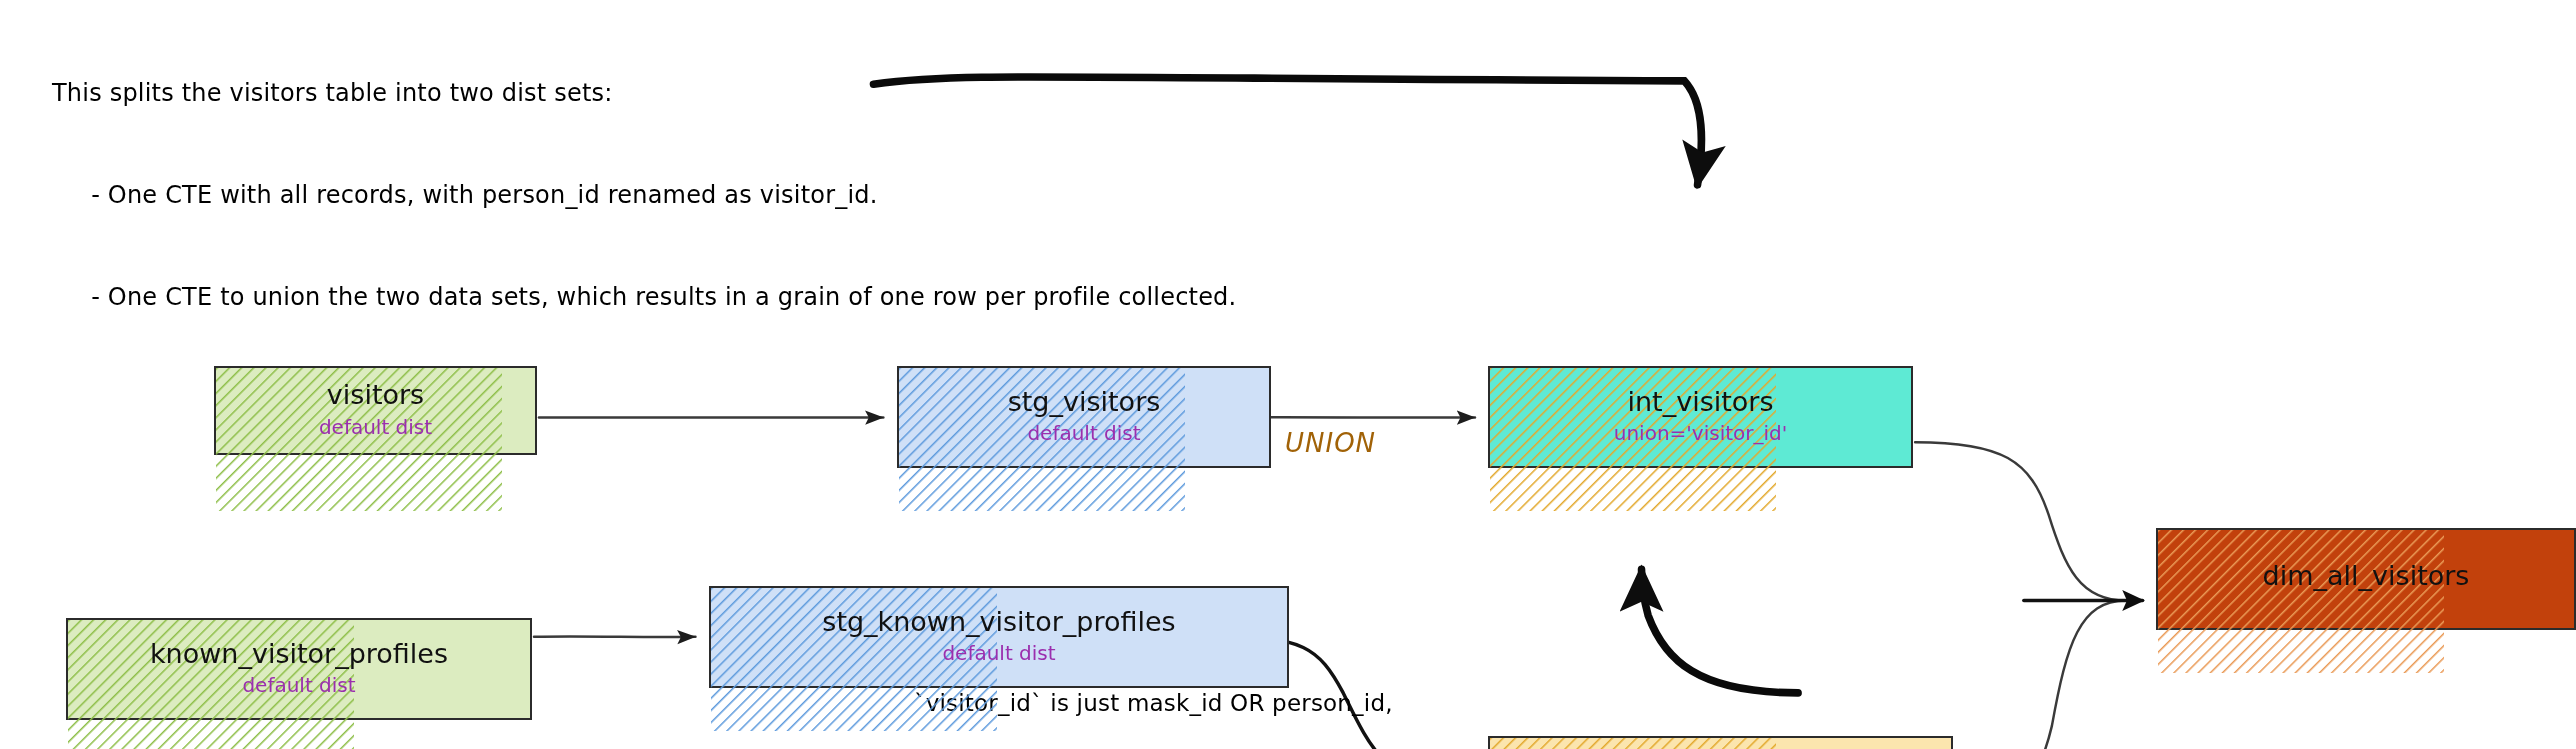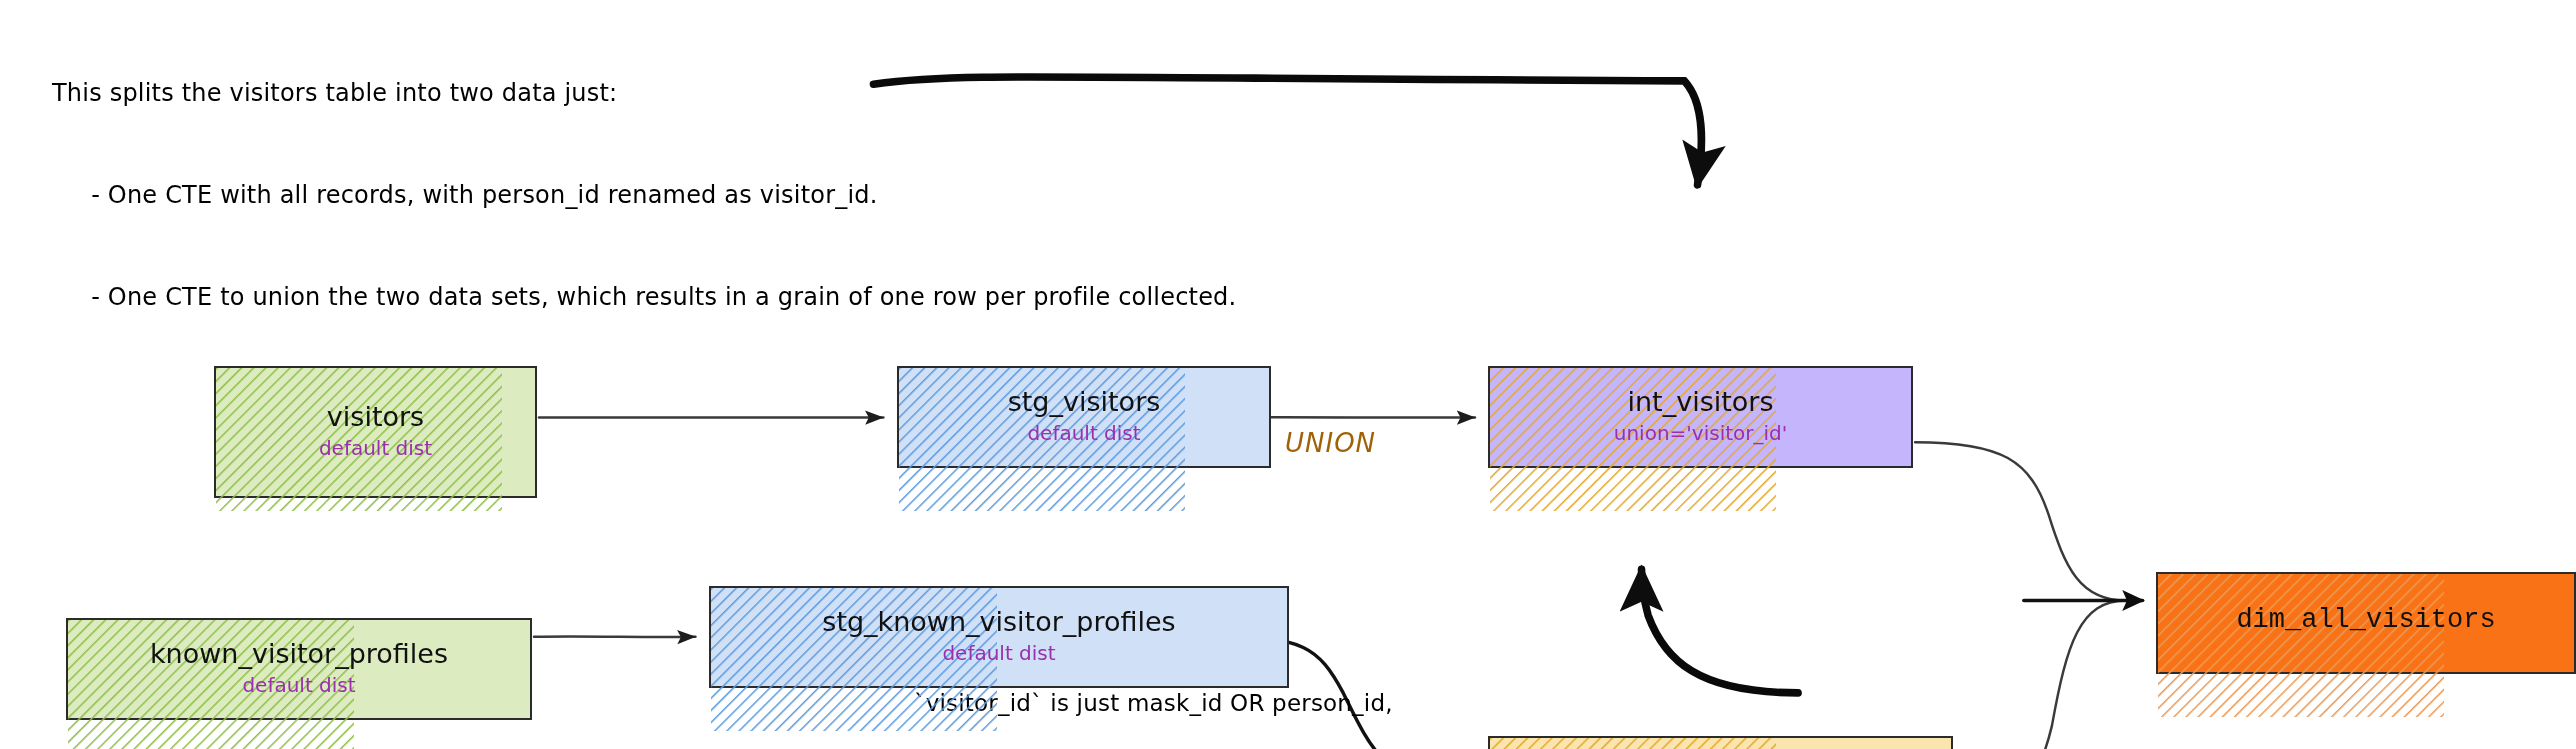--- a/index.html
+++ b/index.html
@@ -112,21 +112,21 @@
 
     <g fill="none" stroke="#0a0a0a" stroke-width="4.6" stroke-linecap="round">
       <path d="M530,51 C 580,44 610,47 1022,49 C 1034,62 1034,86 1030,112" marker-end="url(#arrowFat)" stroke-width="4.6"></path>
     </g>
 
     <g fill="none" stroke="#0a0a0a" stroke-width="4.6" stroke-linecap="round">
       <path d="M1091,420 C 1030,420 1010,400 1000,373 C 997,362 996,354 996,345" marker-end="url(#arrowFat)"></path>
     </g>
   </svg>
 
-  <div class="nodebox" style="left: 214px; top: 366px; width: 323px; height: 132px; background: rgb(220, 236, 192);">
+  <div class="nodebox" style="left: 214px; top: 366px; width: 323px; height: 89px; background: rgb(220, 236, 192);">
     <svg class="hatch" preserveAspectRatio="none" viewBox="0 0 300 150" width="286" height="143">
       <defs>
           <pattern id="hG1" width="9" height="9" patternUnits="userSpaceOnUse" patternTransform="rotate(45)">
         <line x1="0" y1="0" x2="0" y2="9" stroke="#8fbf4a" stroke-width="3.2"></line>
           </pattern>
         </defs>
       <rect width="100%" height="100%" fill="url(#hG1)"></rect>
     </svg>
     <div class="ntitle">visitors</div>
     <div class="nsub">default dist</div>
@@ -154,55 +154,55 @@
   </div>
 
   <div class="nodebox" style="left: 709px; top: 586px; width: 580px; height: 102px; background: rgb(207, 224, 247);">
     <svg class="hatch" preserveAspectRatio="none" viewBox="0 0 300 150" width="286" height="143">
       <rect width="100%" height="100%" fill="url(#hB1)"></rect>
     </svg>
     <div class="ntitle">stg_known_visitor_profiles</div>
     <div class="nsub">default dist</div>
   </div>
 
-  <div class="nodebox" style="left: 1488px; top: 366px; width: 425px; height: 102px; background: #c4b5fd;">
+  <div class="nodebox" style="left: 1488px; top: 366px; width: 425px; height: 102px; background: #5eead4;">
     <svg class="hatch" preserveAspectRatio="none" viewBox="0 0 300 150" width="286" height="143">
       <defs>
           <pattern id="hY1" width="9" height="9" patternUnits="userSpaceOnUse" patternTransform="rotate(45)">
         <line x1="0" y1="0" x2="0" y2="9" stroke="#e3a92e" stroke-width="3.2"></line>
           </pattern>
         </defs>
       <rect width="100%" height="100%" fill="url(#hY1)"></rect>
     </svg>
     <div class="ntitle">int_visitors</div>
     <div class="nsub">union='visitor_id'</div>
   </div>
 
   <div class="nodebox" style="left: 1488px; top: 736px; width: 465px; height: 102px; background: rgb(251, 229, 174);">
     <svg class="hatch" preserveAspectRatio="none" viewBox="0 0 300 150" width="286" height="143">
       <rect width="100%" height="100%" fill="url(#hY1)"></rect>
     </svg>
 
   </div>
 
-  <div class="nodebox" style="left: 2156px; top: 572px; width: 420px; height: 102px; background: #f97316; font-family: Liberation Mono, monospace;">
+  <div class="nodebox" style="left: 2156px; top: 528px; width: 420px; height: 102px; background: #c2410c;">
     <svg class="hatch" preserveAspectRatio="none" viewBox="0 0 300 150" width="286" height="143">
       <defs>
           <pattern id="hO1" width="9" height="9" patternUnits="userSpaceOnUse" patternTransform="rotate(45)">
         <line x1="0" y1="0" x2="0" y2="9" stroke="#ea9a56" stroke-width="3.2"></line>
           </pattern>
         </defs>
       <rect width="100%" height="100%" fill="url(#hO1)"></rect>
     </svg>
     <div class="ntitle">dim_all_visitors</div>
     <div class="nsub"></div>
   </div>
 
   <div class="notes note-top">
-    <div>This splits the visitors table into two data just:</div>
+    <div>This splits the visitors table into two dist sets:</div>
     <div>     - One CTE with all records, with person_id renamed as visitor_id.</div>
     <div>     - One CTE to union the two data sets, which results in a grain of one row per profile collected.</div>
   </div>
 
   <div class="notes note-bottom">
     <div>`visitor_id` is just mask_id OR person_id,</div>
     
     
   </div>
 

